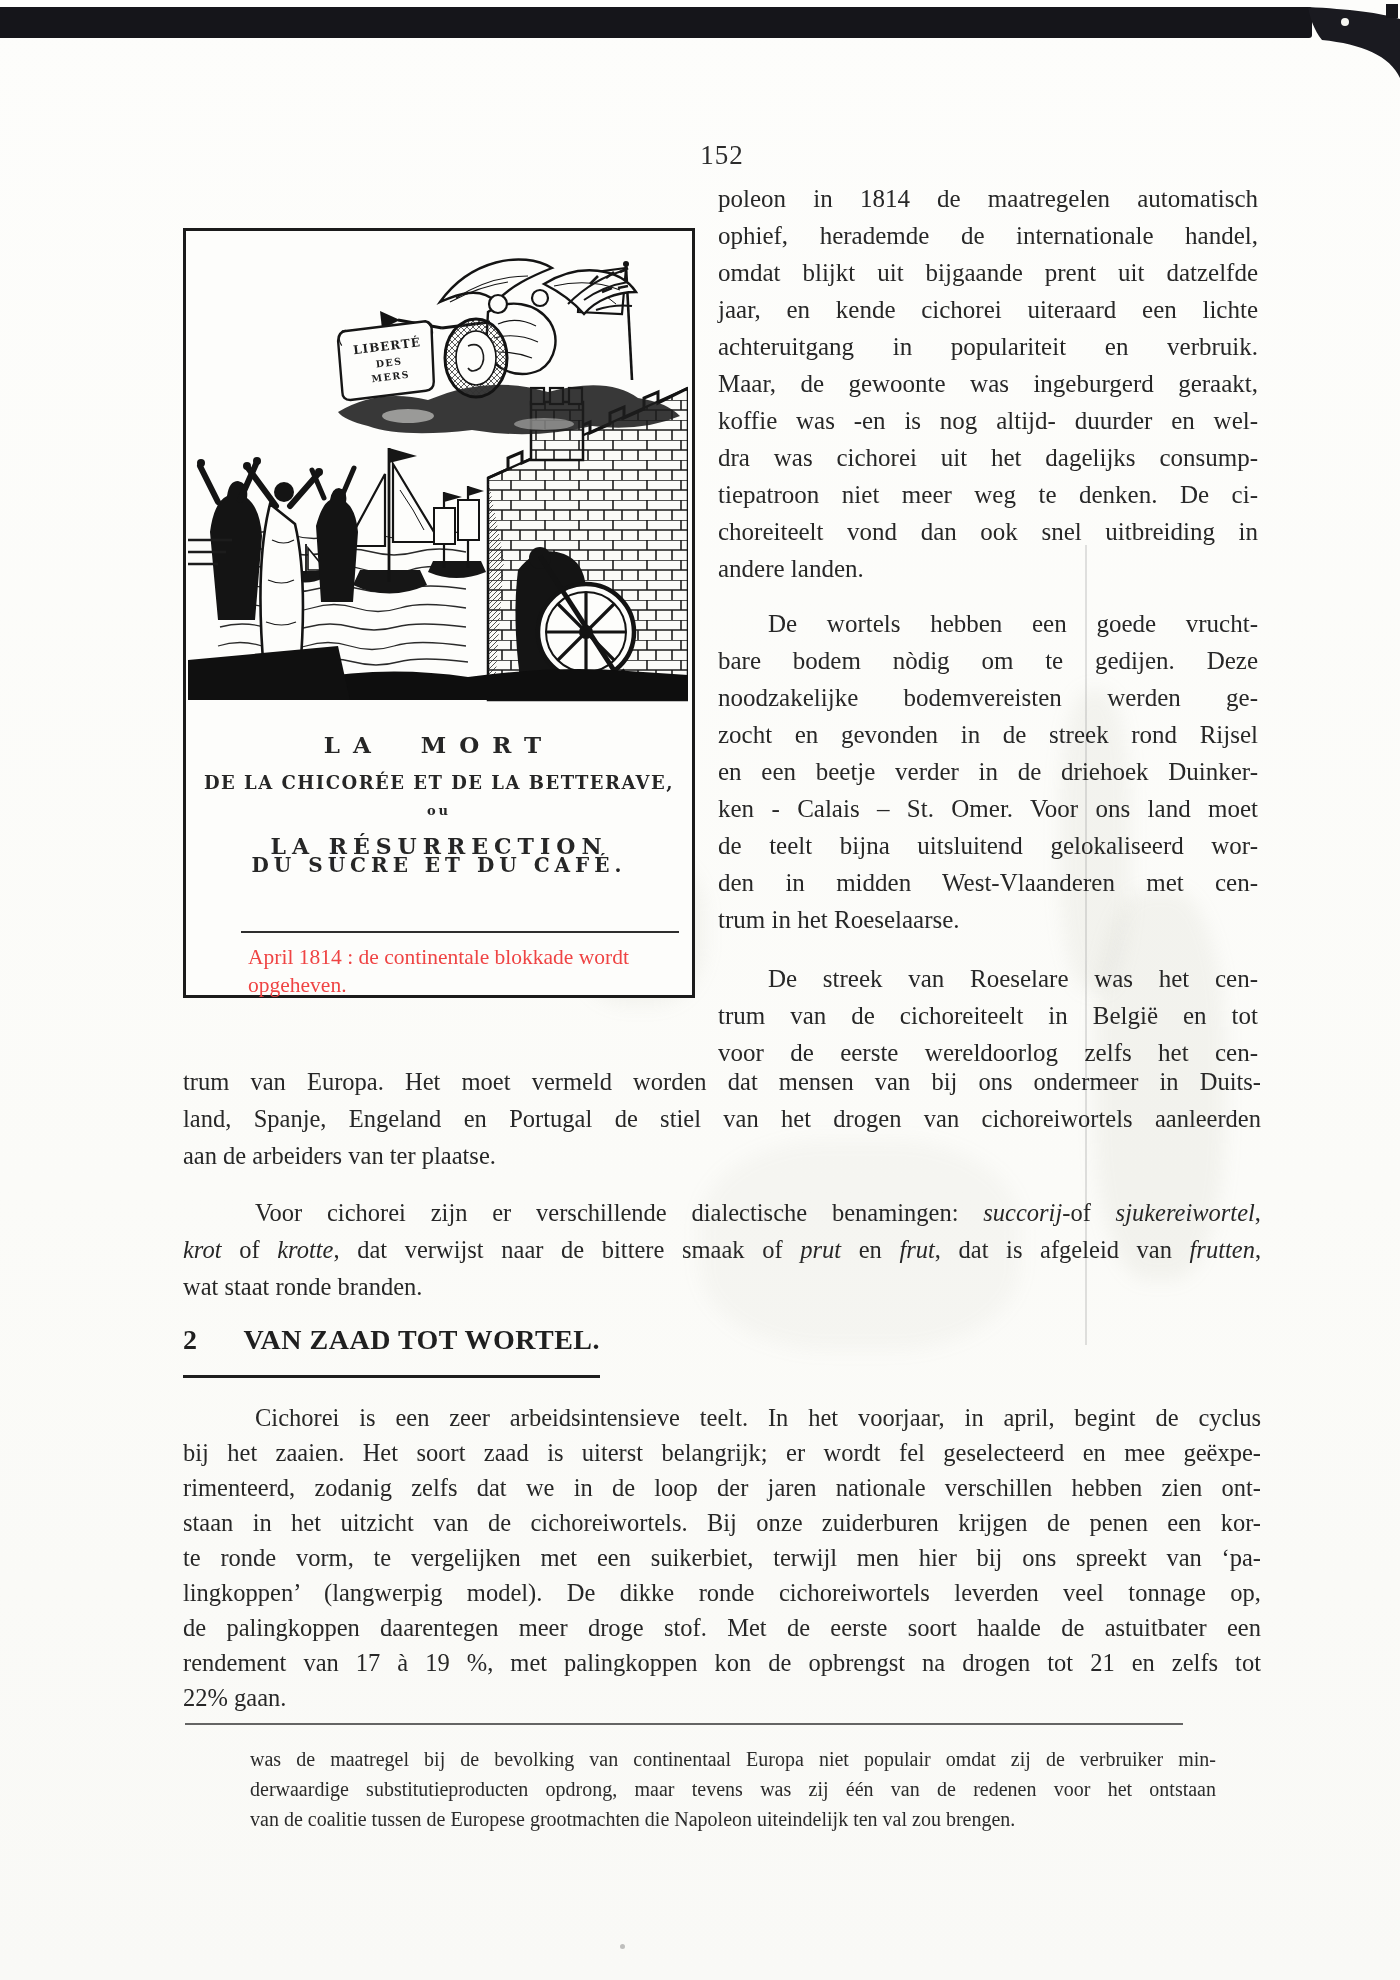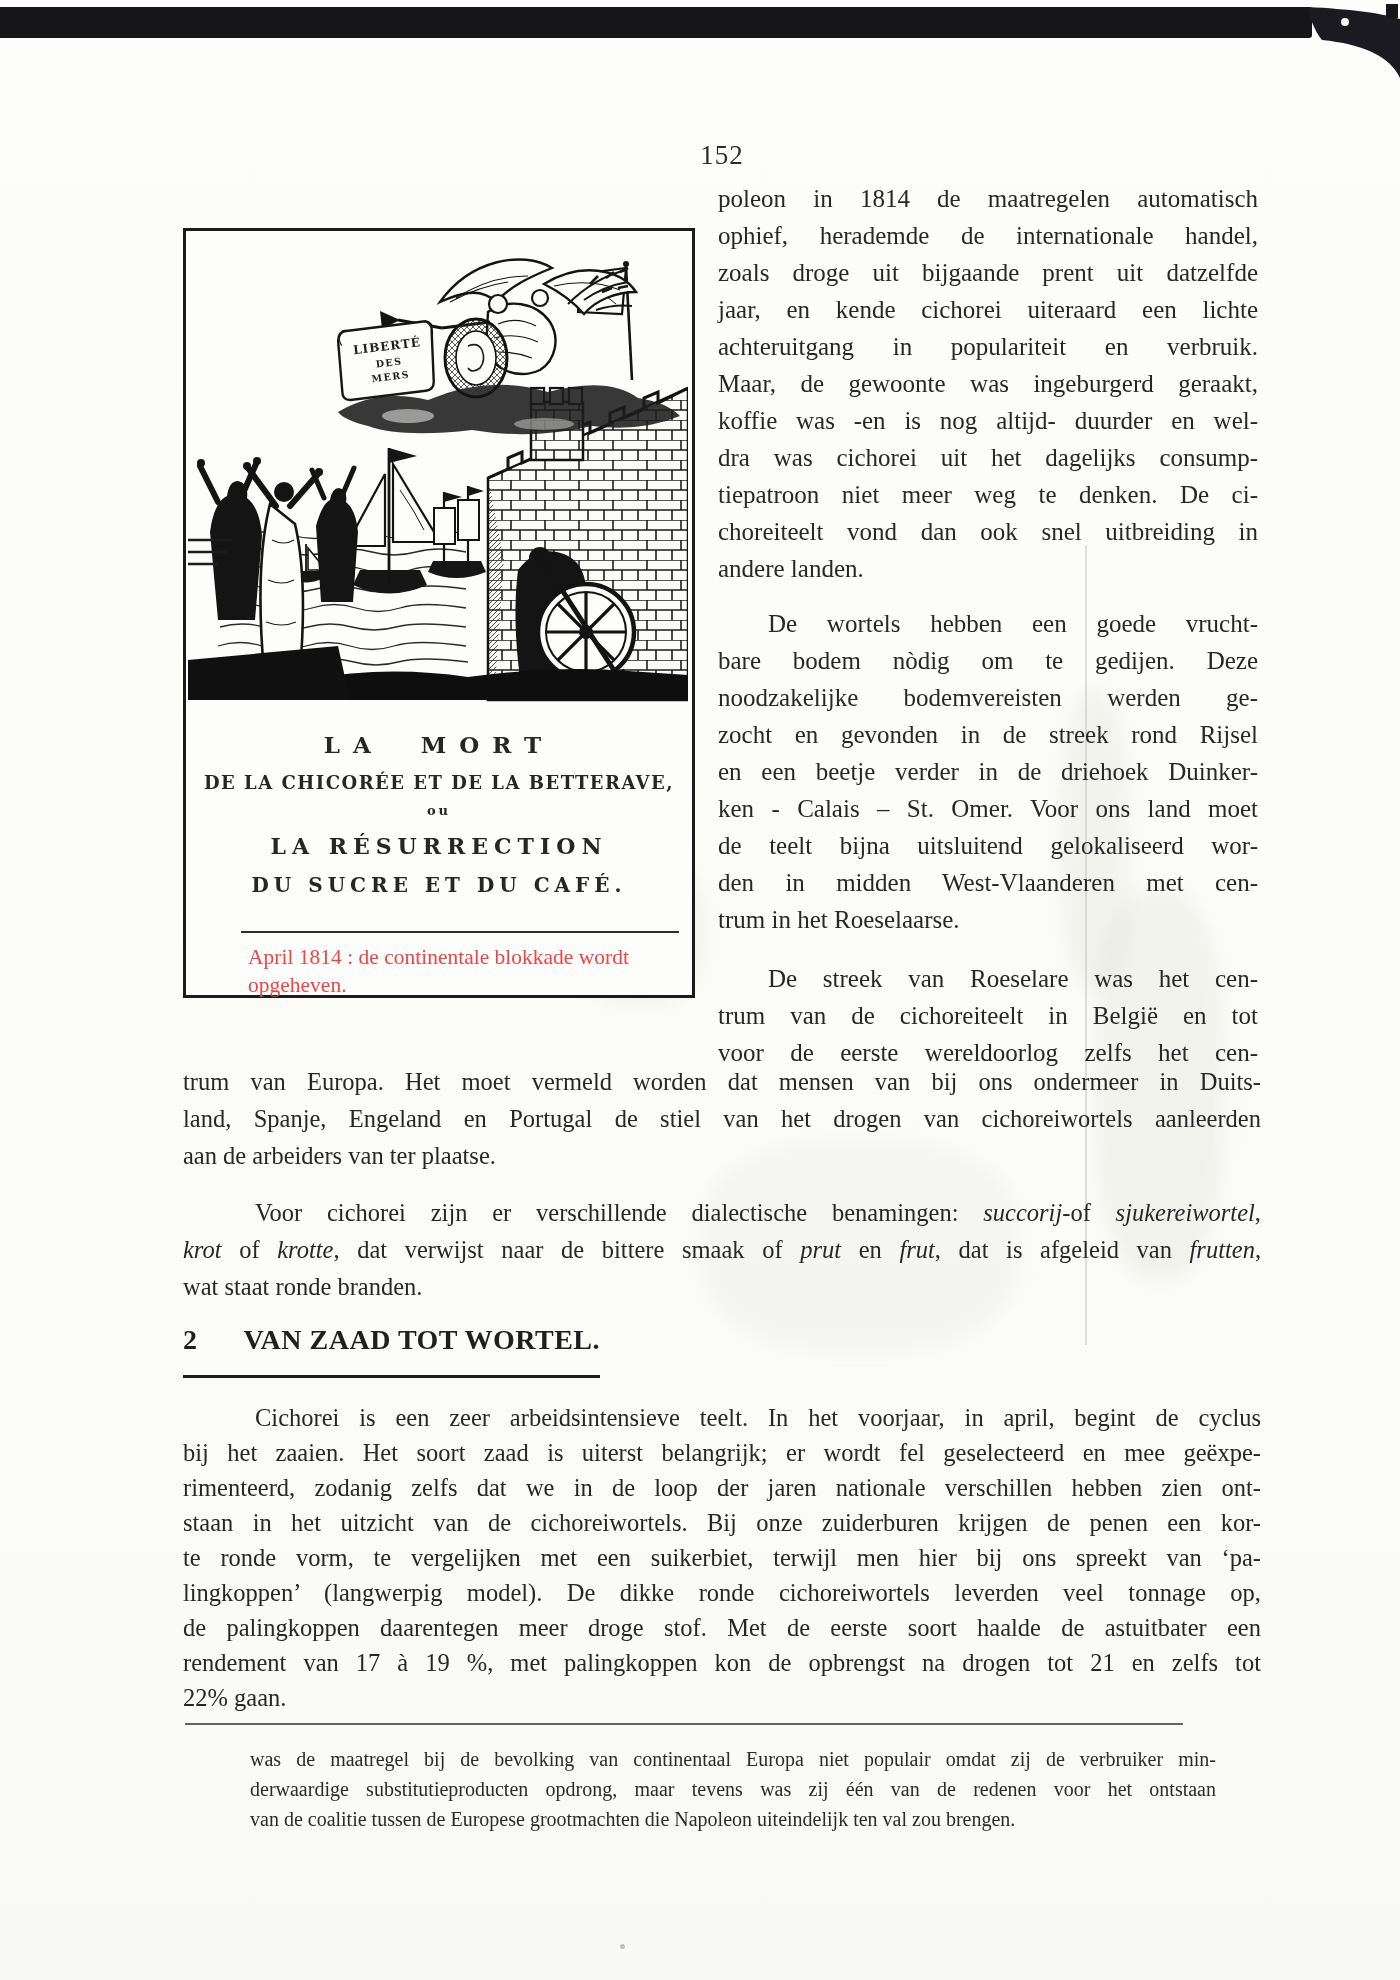--- a/index.html
+++ b/index.html
@@ -23,21 +23,21 @@
   
   .figframe{position:absolute;left:183px;top:228px;width:506px;height:764px;
     border:3px solid #1b1b1b;background:#fdfdfb;}
   .engraving{position:absolute;left:2px;top:3px;}
   .capline{position:absolute;left:0;width:100%;text-align:center;color:#262626;
     font-family:"DejaVu Serif","Liberation Serif",serif;font-weight:bold;}
   .cap1{top:500px;font-size:23px;letter-spacing:13px;word-spacing:16px;}
   .cap2{top:541px;font-size:18px;letter-spacing:1.5px;}
   .cap3{top:572px;font-size:13px;letter-spacing:3px;}
   .cap4{top:602px;font-size:22px;letter-spacing:6px;}
-  .cap5{top:642px;font-size:20px;letter-spacing:5px;}
+  .cap5{top:622px;font-size:20px;letter-spacing:5px;}
   .figsep{position:absolute;left:55px;top:700px;width:438px;border-top:2px solid #2e2e2e;}
   .fignote{position:absolute;left:62px;top:712px;width:430px;font-size:21.5px;
     line-height:28px;color:#ef4444;text-align:left;}
   
   .narrowcol{position:absolute;left:718px;top:180px;width:540px;font-size:25px;line-height:37px;}
   .widezone{position:absolute;left:183px;top:1063px;width:1078px;font-size:24.5px;line-height:37px;}
   .tl{text-align:justify;text-align-last:justify;}
   .par.endl .tl:last-child{text-align-last:left;}
   .par.ind .tl:first-child{text-indent:50px;}
   .par.indlg .tl:first-child{text-indent:72px;}
@@ -245,21 +245,21 @@
     <div class="capline cap5">DU SUCRE ET DU CAFÉ.</div>
 
     <div class="figsep"></div>
     <div class="fignote">April 1814 : de continentale blokkade wordt opgeheven.</div>
   </div>
 
   <div class="narrowcol">
     <div class="par endl">
         <div class="tl">poleon in 1814 de maatregelen automatisch</div>
         <div class="tl">ophief, herademde de internationale handel,</div>
-        <div class="tl">zoals droge uit bijgaande prent uit datzelfde</div>
+        <div class="tl">omdat blijkt uit bijgaande prent uit datzelfde</div>
         <div class="tl">jaar, en kende cichorei uiteraard een lichte</div>
         <div class="tl">achteruitgang in populariteit en verbruik.</div>
         <div class="tl">Maar, de gewoonte was ingeburgerd geraakt,</div>
         <div class="tl">koffie was -en is nog altijd- duurder en wel-</div>
         <div class="tl">dra was cichorei uit het dagelijks consump-</div>
         <div class="tl">tiepatroon niet meer weg te denken. De ci-</div>
         <div class="tl">choreiteelt vond dan ook snel uitbreiding in</div>
         <div class="tl">andere landen.</div>
       </div>
     <div class="par ind endl mt-p2">

